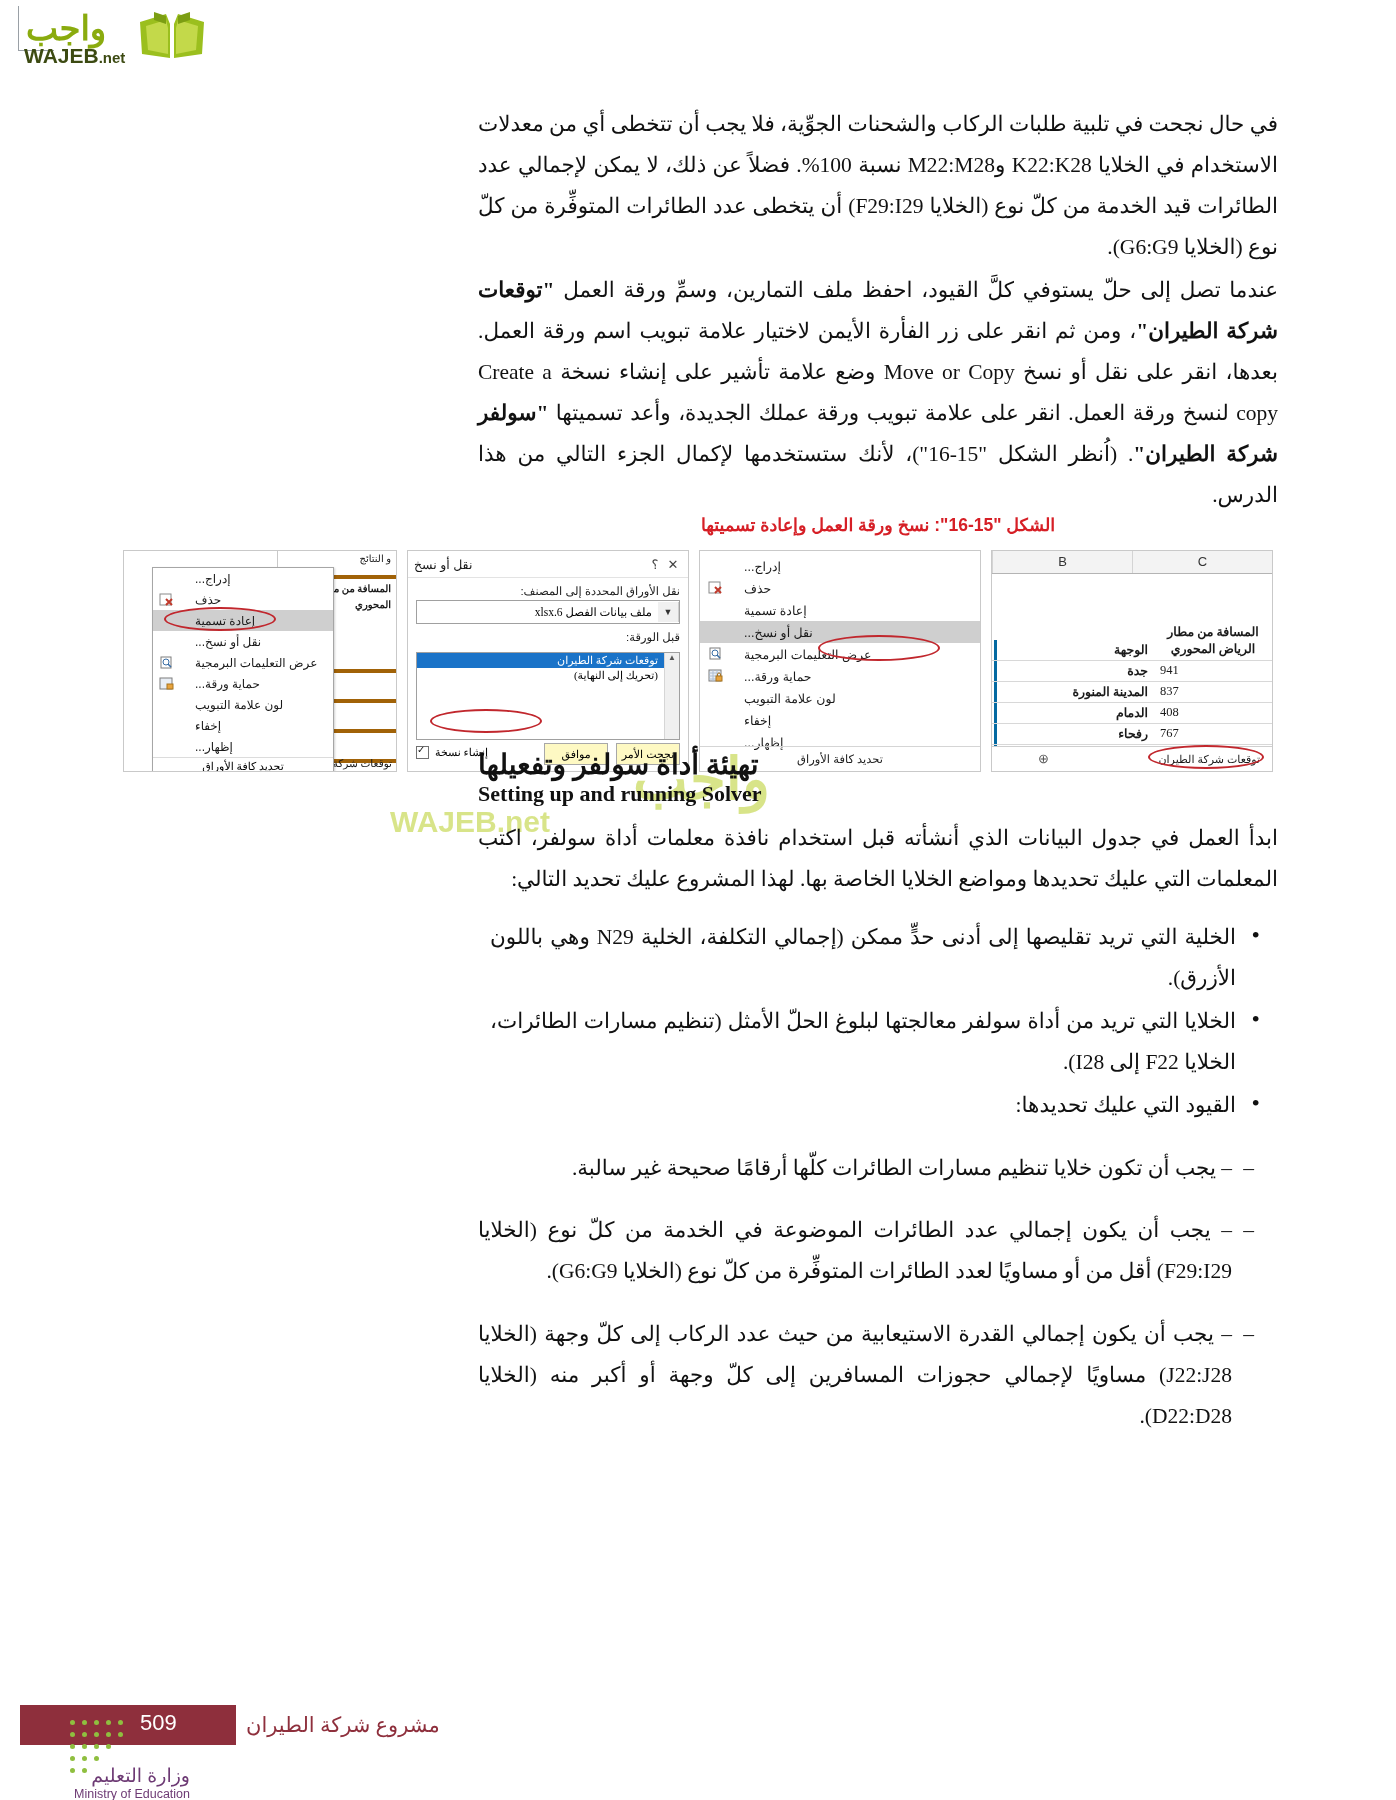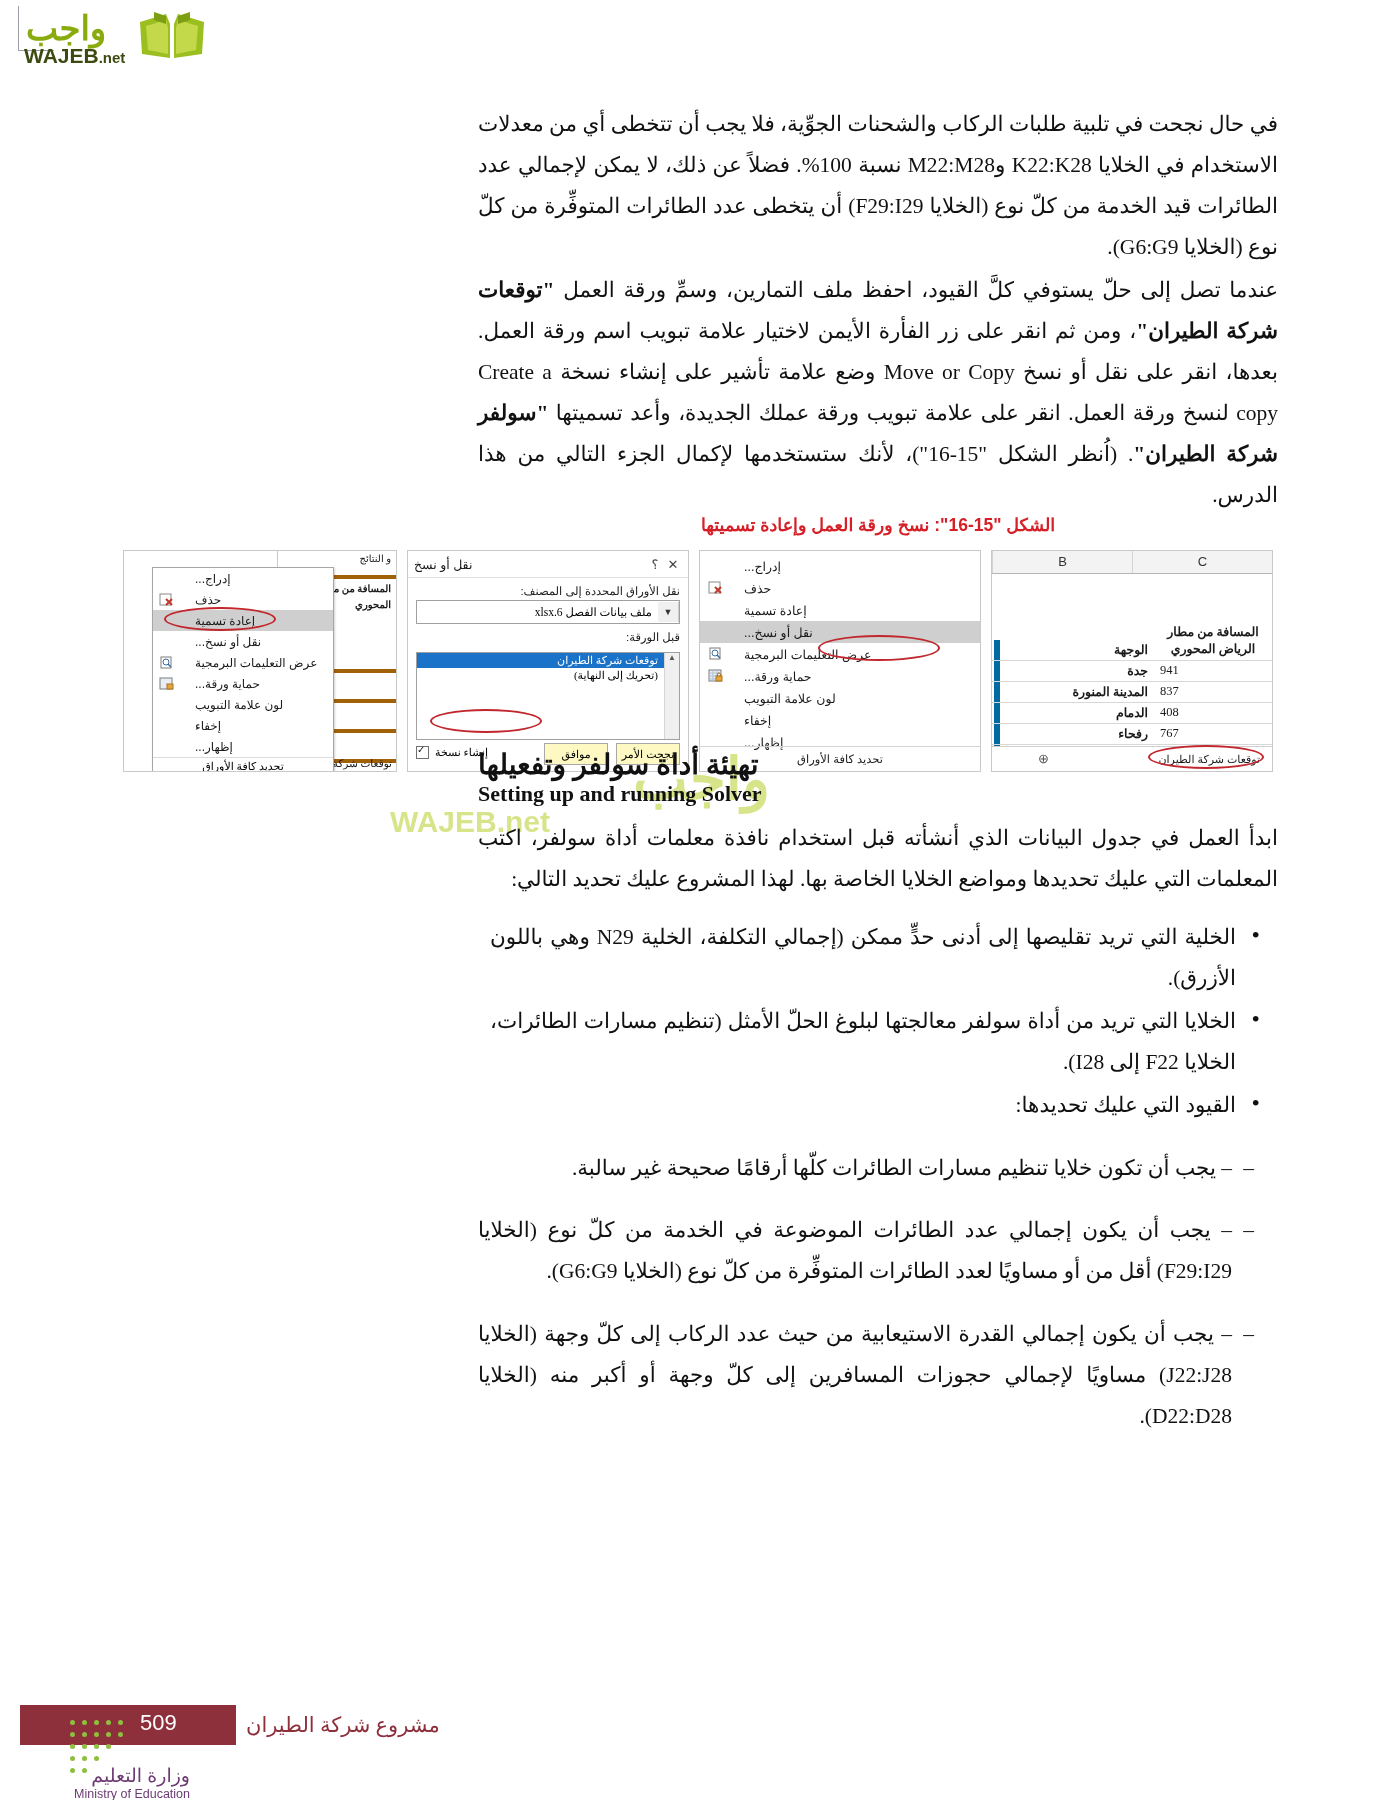--- a/index.html
+++ b/index.html
@@ -55,21 +55,21 @@
     background:#fff;
   }
   .panel{position:absolute;top:0;height:222px;background:#fff;border:1px solid #c9c9c9;box-sizing:border-box;overflow:hidden;}
 
   
   .p-sheet{right:0;width:282px;}
   .sheet-hdr{display:flex;height:22px;border-bottom:1px solid #b4b4b4;background:#f3f3f3;}
   .sheet-hdr div{flex:1;text-align:center;font-family:"Liberation Sans",sans-serif;font-size:13px;color:#333;border-left:1px solid #d4d4d4;line-height:22px;direction:ltr;}
   .sheet-body{position:relative;}
   .srow{display:flex;border-bottom:1px solid #d8d8d8;font-size:12.5px;}
-  .srow .cB{width:160px;text-align:right;padding:2px 6px;border-left:6px solid #0369a1;font-weight:bold;color:#1a1a1a;box-sizing:border-box;}
+  .srow .cB{width:160px;text-align:right;padding:2px 6px;border-left:3px solid #0369a1;font-weight:bold;color:#1a1a1a;box-sizing:border-box;}
   .srow .cC{width:118px;text-align:left;padding:2px 6px;box-sizing:border-box;color:#1a1a1a;}
   .srow.tall{height:86px;align-items:flex-end;}
   .srow.tall .cB{align-self:flex-end;}
   .hdr-wrap{font-weight:bold;line-height:17px;text-align:center;}
   .sheet-tabbar{position:absolute;bottom:0;left:0;right:0;height:24px;border-top:1px solid #cfcfcf;background:#fff;display:flex;align-items:center;justify-content:flex-start;padding:0 6px;}
   .tab-name{font-size:11px;color:#1a1a1a;font-family:"Liberation Sans",sans-serif;padding:1px 6px;}
   .plus{margin-right:auto;margin-left:40px;color:#555;font-size:13px;}
 
   
   .p-menu{right:292px;width:282px;}

